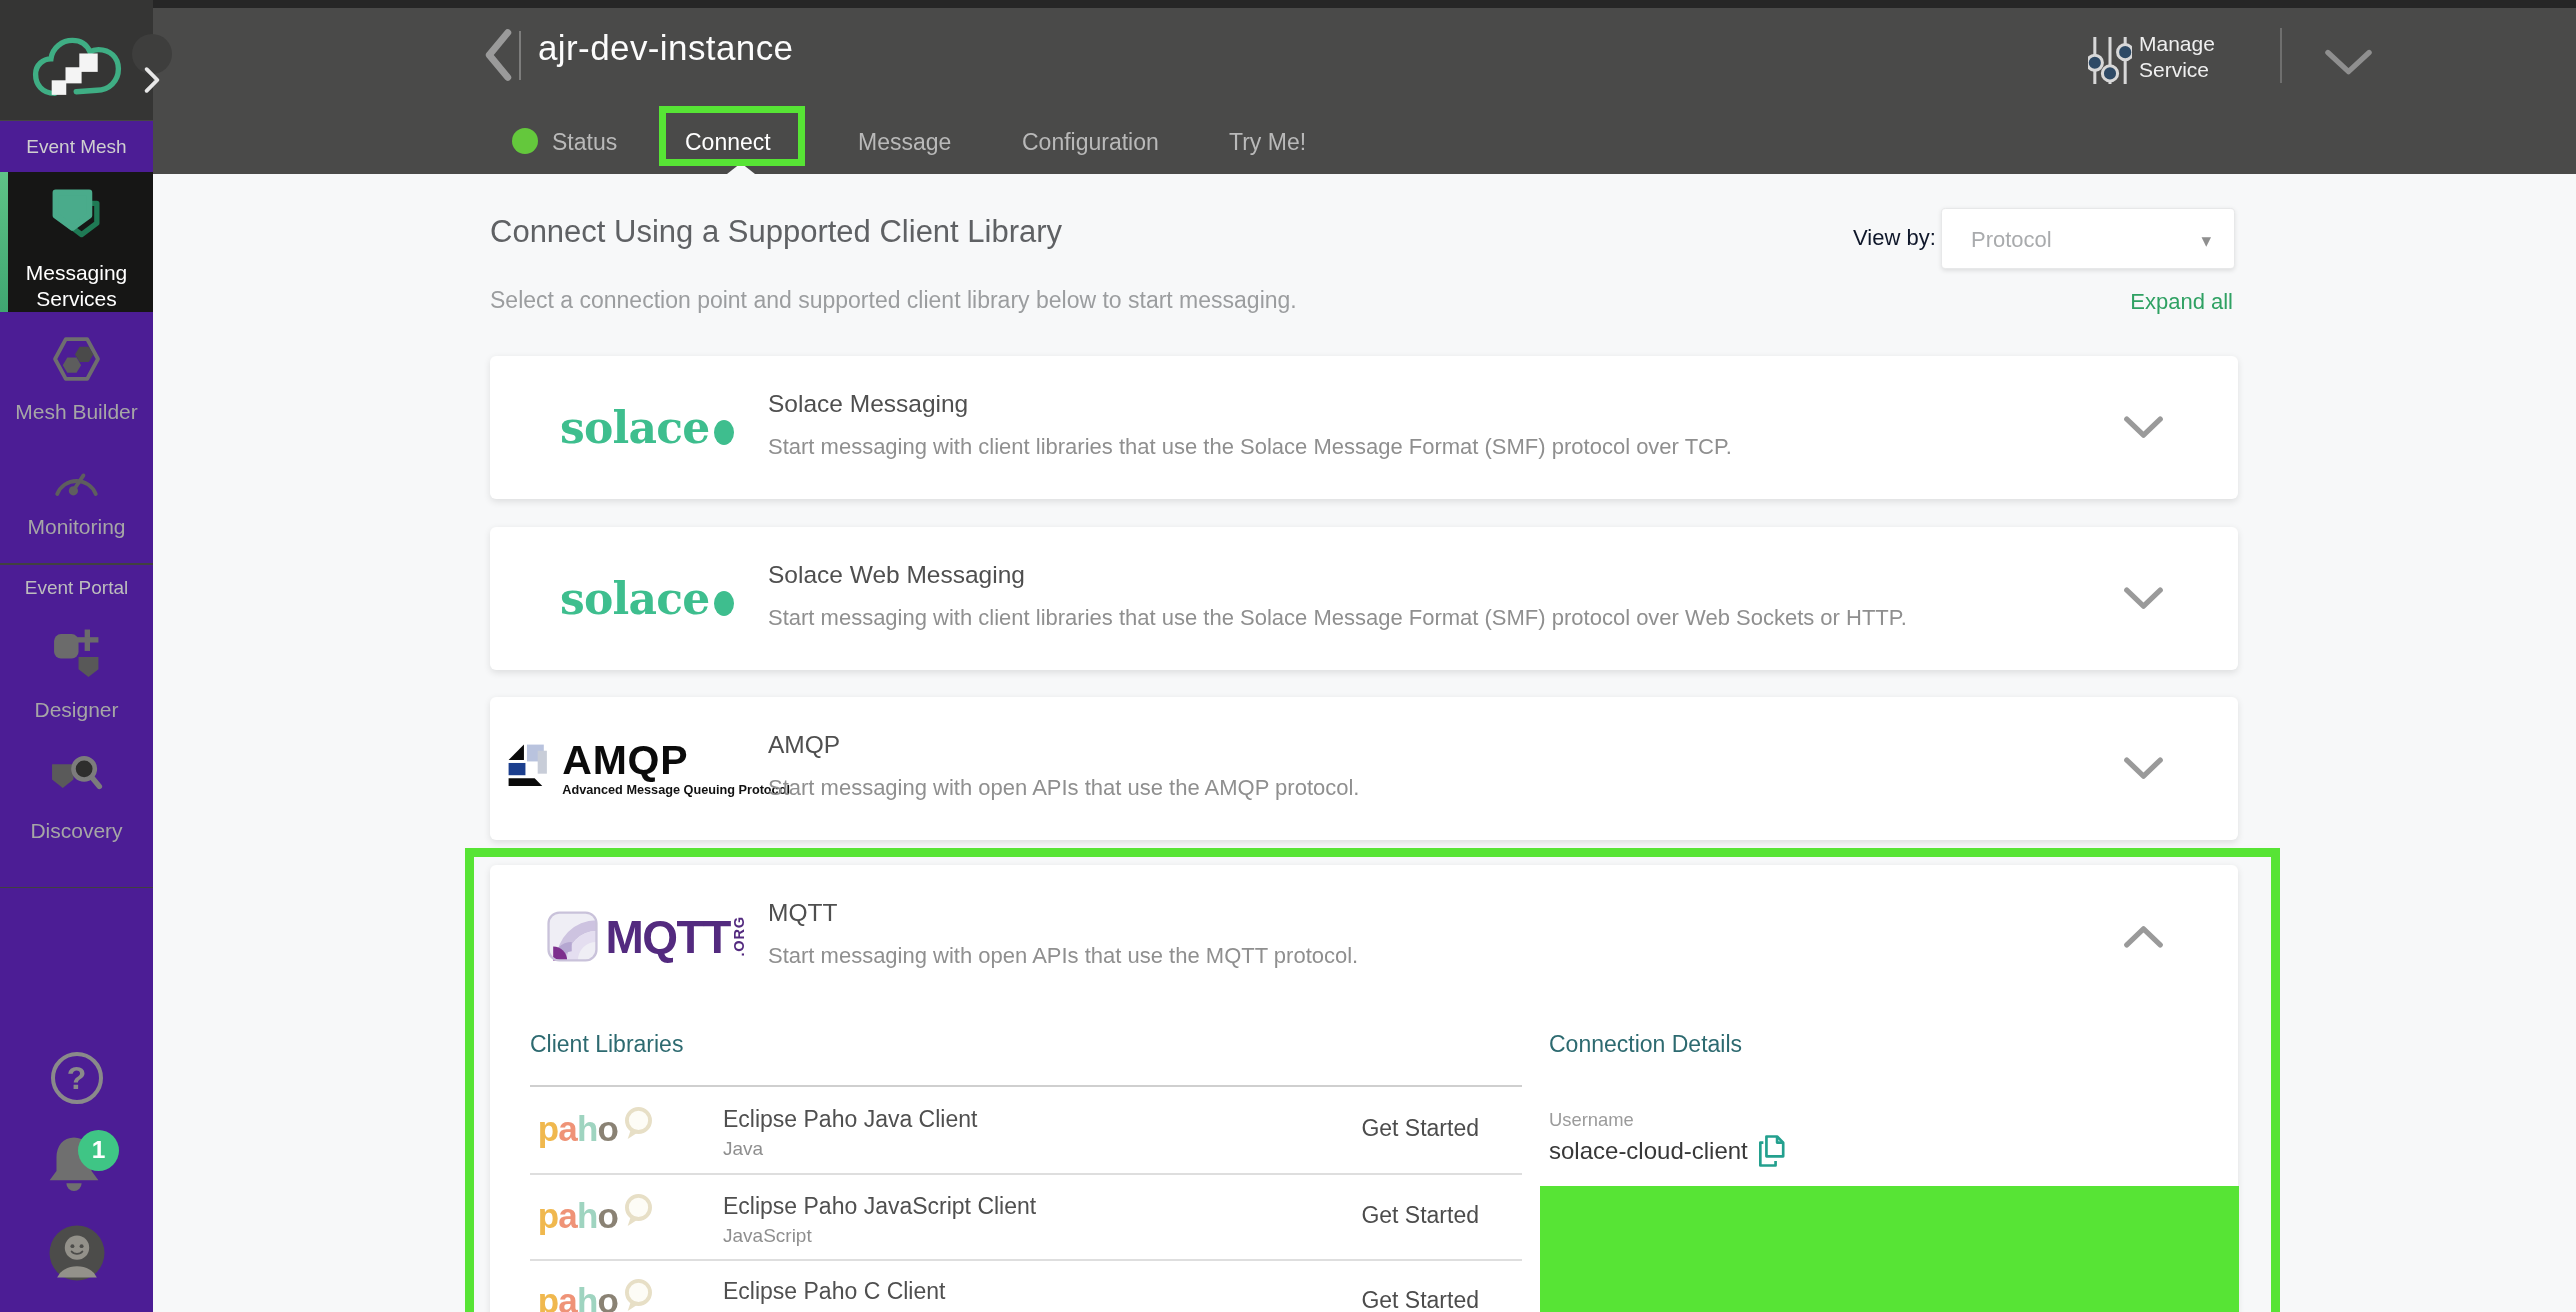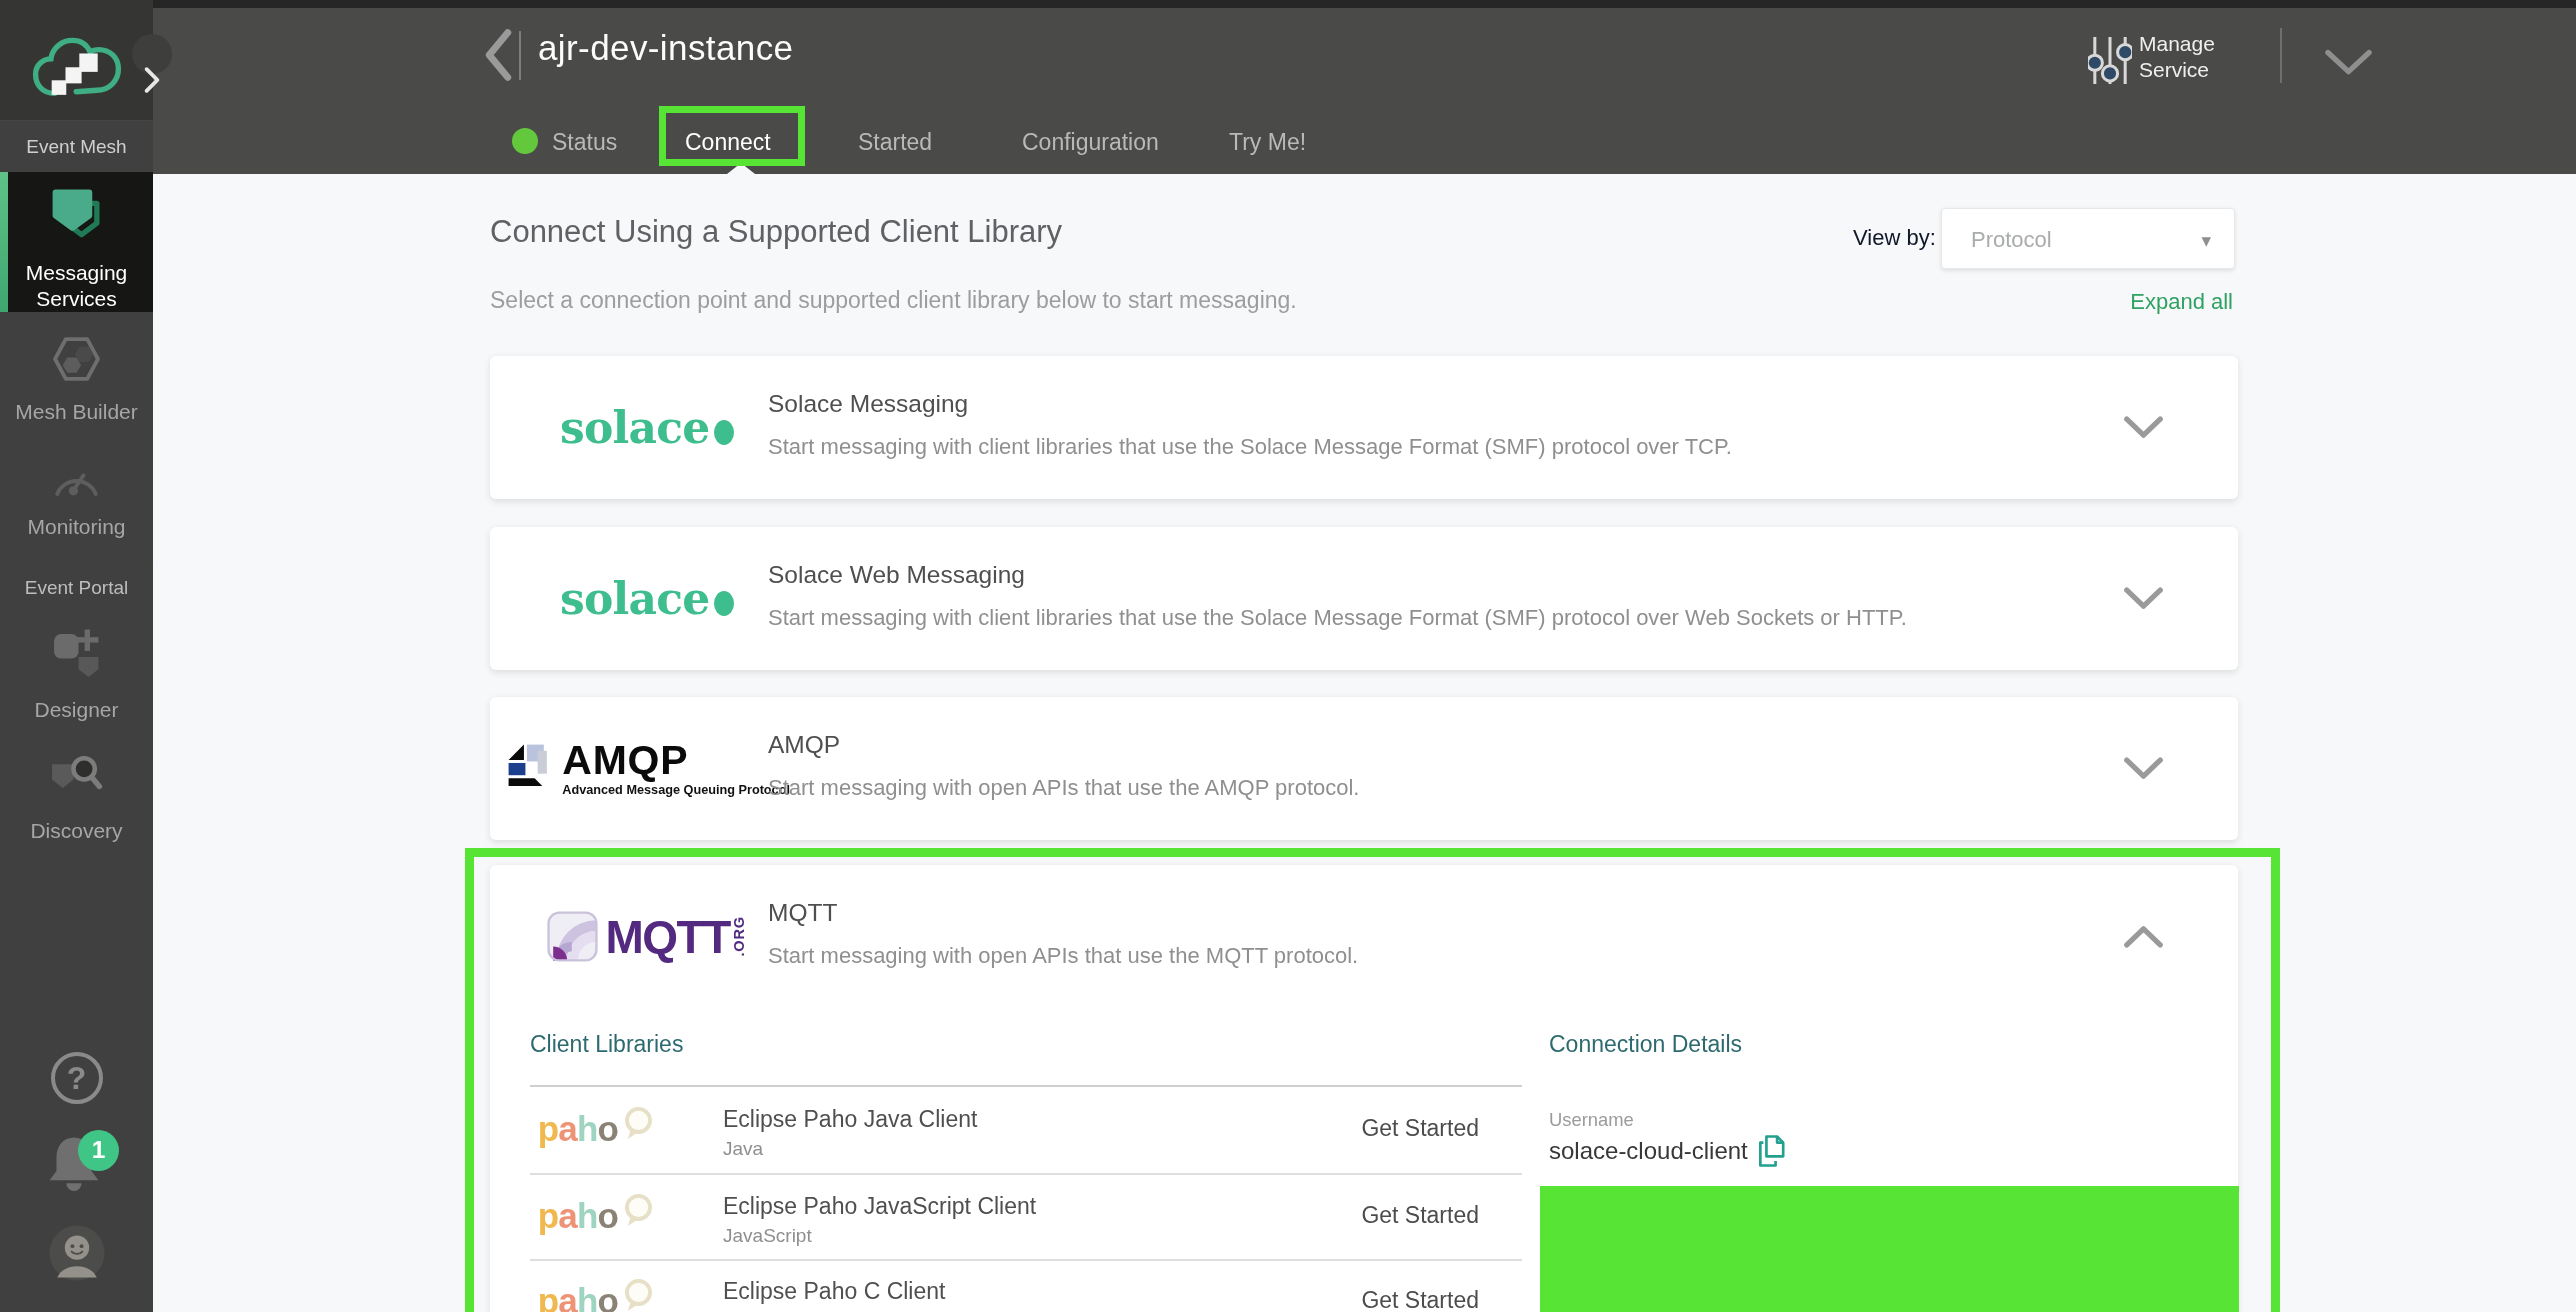--- a/index.html
+++ b/index.html
@@ -4,21 +4,21 @@
 <style>
   * { margin:0; padding:0; box-sizing:border-box; }
   html,body { width:2576px; height:1313px; }
   body { font-family:"Liberation Sans", sans-serif; overflow:hidden; background:#f7f8f9; }
   .screen { position:relative; width:2576px; height:1313px; overflow:hidden; background:#f7f8f9; }
 
   
   .topstrip { position:absolute; left:0; top:0; right:0; height:7.7px; background:#262626; z-index:9; }
 
   
-  .sidebar { position:absolute; left:0; top:0; width:153px; height:1313px; background:#404040; z-index:10; }
+  .sidebar { position:absolute; left:0; top:0; width:153px; height:1313px; background:#4c1d95; z-index:10; }
   .logo-block { position:relative; height:121px; background:#353534; border-bottom:1.5px solid #454544; }
   .logo-block svg { position:absolute; left:50%; top:32px; transform:translateX(-50%); }
   .collapse-btn { position:absolute; left:132px; top:34px; width:40px; height:40px; border-radius:50%; background:#3e3e3d; z-index:12; display:flex; align-items:center; justify-content:center; }
   .workspace-label { height:51px; display:flex; align-items:center; justify-content:center; color:#cfcfcf; font-size:19px; }
   .side-item { display:flex; flex-direction:column; align-items:center; justify-content:center; position:relative; color:#a6a6a6; font-size:21px; text-align:center; line-height:1.25; }
   .side-item .icn { margin-bottom:10.7px; }
   .side-item.active { background:#161615; color:#fff;justify-content:flex-end; }
   .side-item.active::before { content:""; position:absolute; left:0; top:0; bottom:0; width:7.7px; background:linear-gradient(#5fc387,#3fa671); }
   .it-msg { height:140px; }
   .it-mesh { height:115px; margin-top:10.7px; }
@@ -216,21 +216,21 @@
       <svg width="31" height="54" viewBox="0 0 40 70">
         <polyline points="32,6 8,35 32,64" fill="none" stroke="#9a9a9a" stroke-width="9" stroke-linecap="round" stroke-linejoin="round"></polyline>
       </svg>
     </div>
     <div class="title-div"></div>
     <div class="page-title">ajr-dev-instance</div>
 
     <div class="status-dot"></div>
     <div class="tab t-status">Status</div>
     <div class="tab active t-connect">Connect</div>
-    <div class="tab t-manage">Started</div>
+    <div class="tab t-manage">Message</div>
     <div class="tab t-config">Configuration</div>
     <div class="tab t-tryme">Try Me!</div>
 
     <div class="ms-icon">
       <svg width="44" height="57" viewBox="0 0 58 74">
         <line x1="9" y1="6" x2="9" y2="68" stroke="#d8d8d8" stroke-width="4"></line>
         <line x1="29" y1="6" x2="29" y2="68" stroke="#d8d8d8" stroke-width="4"></line>
         <line x1="49" y1="6" x2="49" y2="68" stroke="#d8d8d8" stroke-width="4"></line>
         <circle cx="9" cy="40" r="10" fill="#2e4a66" stroke="#d8d8d8" stroke-width="4"></circle>
         <circle cx="29" cy="54" r="10" fill="#2e4a66" stroke="#d8d8d8" stroke-width="4"></circle>

